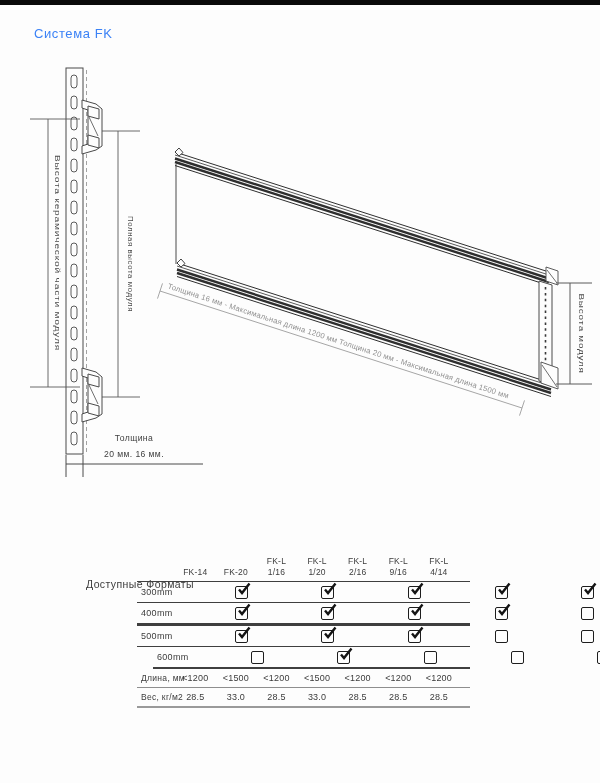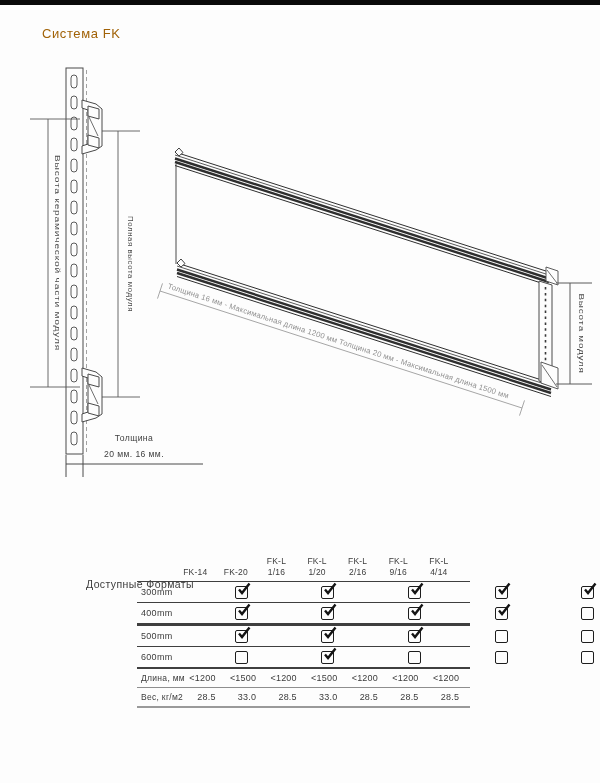--- a/index.html
+++ b/index.html
@@ -1,44 +1,44 @@
 <!DOCTYPE html>
 <html><head>
 <meta charset="utf-8">
 <style>
   html,body{margin:0;padding:0;background:#ffffff;}
   .page{position:relative;width:600px;height:783px;background:#fdfdfd;overflow:hidden;
         font-family:"Liberation Sans", sans-serif;color:#3b3b3b;}
   .topbar{position:absolute;left:0;top:0;width:600px;height:5px;background:#0a0a0a;}
-  .title{position:absolute;left:42px;top:26px;font-size:13px;letter-spacing:.6px;color:#a16207;}
+  .title{position:absolute;left:34px;top:26px;font-size:13px;letter-spacing:.6px;color:#3b82f6;}
   .section-label{position:absolute;left:86px;top:531px;font-size:10.5px;letter-spacing:.4px;color:#3b3b3b;margin-top:47px;}
   svg.drawing{position:absolute;left:0;top:0;}
   svg text{font-family:"Liberation Sans", sans-serif;fill:#4a4a4a;}
   .dim-text{font-size:8px;letter-spacing:.6px;}
   .dim-text-grey{font-size:7.6px;fill:#919191;letter-spacing:.2px;}
   .thick-label{font-size:8.6px;fill:#3f3f3f;letter-spacing:.4px;}
 
   
   .fmt{position:absolute;left:137px;top:551px;width:333px;}
   .hrow{display:grid;grid-template-columns:38px repeat(7,40.6px);align-items:end;
         border-bottom:1.7px solid #3f3f3f;padding-bottom:3px;min-height:27px;}
   .th{text-align:center;font-size:8.5px;line-height:1.3;letter-spacing:.2px;color:#3b3b3b;}
   .trow{display:grid;grid-template-columns:38px repeat(7,40.6px);height:20px;align-items:center;
         border-bottom:1.7px solid #3f3f3f;gap:46px;}
   .trow.thick{border-bottom-width:3px;}
-  .trow.lastcb{border-bottom-width:2.2px;}
+  .trow.lastcb{border-bottom-width:2.2px;margin-left:16px;}
   .rlabel{font-size:9px;padding-left:4px;letter-spacing:.3px;white-space:nowrap;}
   .cell{display:flex;justify-content:center;align-items:center;}
   .cb{width:11px;height:11px;border:1.7px solid #1d1d1d;border-radius:2px;position:relative;background:#fdfdfd;}
   .cb svg{position:absolute;left:-1px;top:-6px;}
   .vrow{display:grid;grid-template-columns:38px repeat(7,40.6px);height:18px;align-items:center;
         border-bottom:1.4px solid #8e8e8e;font-size:9px;}
   .vrow.last{border-bottom:2.6px solid #9a9a9a;}
   .vrow .rlabel{font-size:8.5px;}
-  .val{text-align:right;letter-spacing:.2px;}
+  .val{text-align:center;letter-spacing:.2px;}
 </style>
 </head>
 <body>
 
 <div class="page">
   <div class="topbar"></div>
   <div class="title">Система FK</div>
 
   <svg class="drawing" width="600" height="530" viewBox="0 0 600 530">
 

